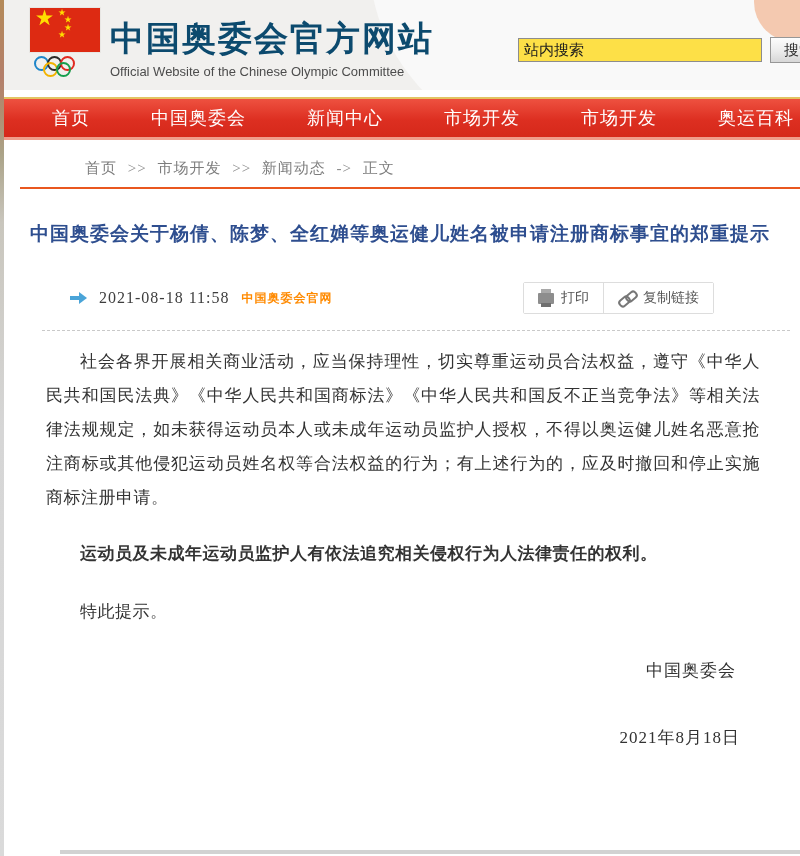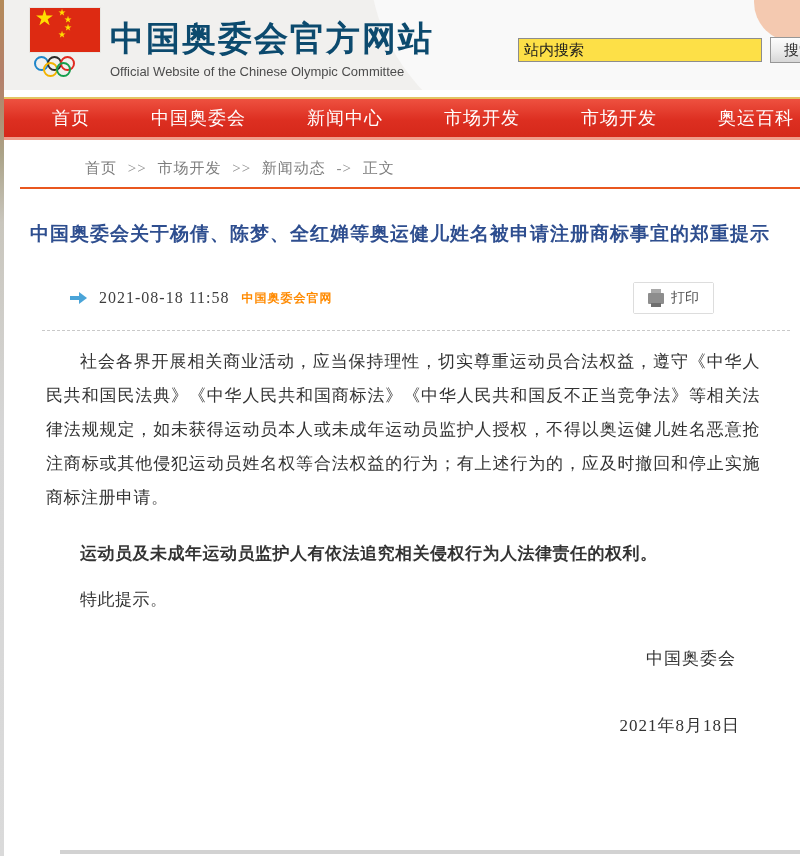--- a/index.html
+++ b/index.html
@@ -114,21 +114,21 @@
   .link-icon::before { left:0; top:5px; }
   .link-icon::after  { left:7px; top:0; }
   .dashed-rule { margin:16px 10px 0 42px; border-top:1px dashed #c9c9c9; }
   .body-text { font-family:"Liberation Serif", serif; color:#333; }
   .body-text p {
     margin:22px 40px 0 46px; font-size:17px; line-height:34px;
     text-indent:2em; text-align:justify; letter-spacing:.5px;
   }
   .body-text p.p2 { margin-top:14px; }
   .body-text p.p3 { margin-top:22px;font-weight:bold; }
-  .body-text p.p4 { margin-top:12px; }
+  .body-text p.p4 { margin-top:24px; }
   .signature { margin:30px 64px 0 0; text-align:right; font-family:"Liberation Serif", serif; font-size:17px; color:#333; letter-spacing:1px; }
   .sign-date { margin:44px 60px 0 0; text-align:right; font-family:"Liberation Serif", serif; font-size:17px; color:#333; letter-spacing:1px; }
   .footer-bar { position:absolute; bottom:2px; left:60px; right:0; height:4px; background:#d2d2d2; }
 </style>
 </head>
 <body>
 
 <div class="left-strip"></div>
 
 <div class="header">
@@ -193,20 +193,24 @@
   <div class="meta-left">
     <span class="arrow-icon"></span>
     <span class="meta-date">2021-08-18 11:58</span>
     <span class="meta-source">中国奥委会官网</span>
   </div>
   <div class="btn-group">
     <button class="btn">
       <span class="printer-icon"></span>
       <span>打印</span>
     </button>
+    <button class="btn">
+      <span class="link-icon"></span>
+      <span>复制链接</span>
+    </button>
   </div>
 </div>
 
 <div class="dashed-rule"></div>
 
 <div class="body-text">
   <p class="p2">社会各界开展相关商业活动，应当保持理性，切实尊重运动员合法权益，遵守《中华人民共和国民法典》《中华人民共和国商标法》《中华人民共和国反不正当竞争法》等相关法律法规规定，如未获得运动员本人或未成年运动员监护人授权，不得以奥运健儿姓名恶意抢注商标或其他侵犯运动员姓名权等合法权益的行为；有上述行为的，应及时撤回和停止实施商标注册申请。</p>
   <p class="p3">运动员及未成年运动员监护人有依法追究相关侵权行为人法律责任的权利。</p>
   <p class="p4">特此提示。</p>
   <div class="signature">中国奥委会</div>

